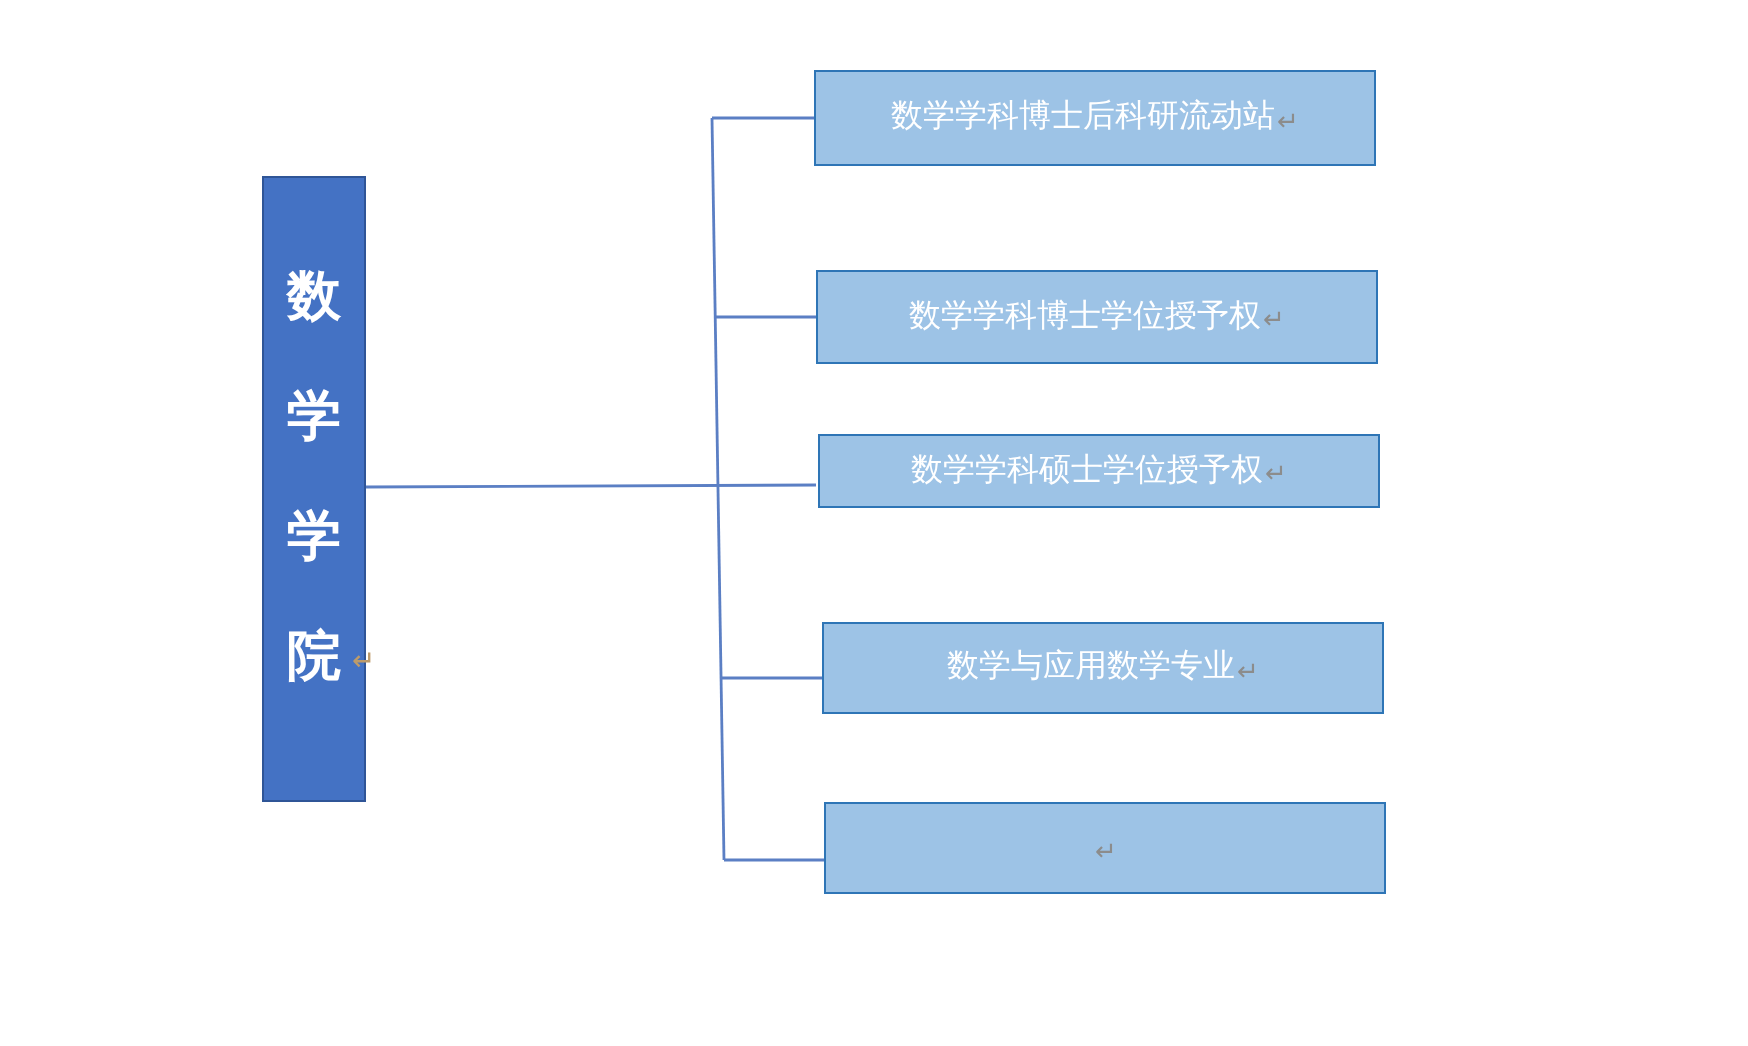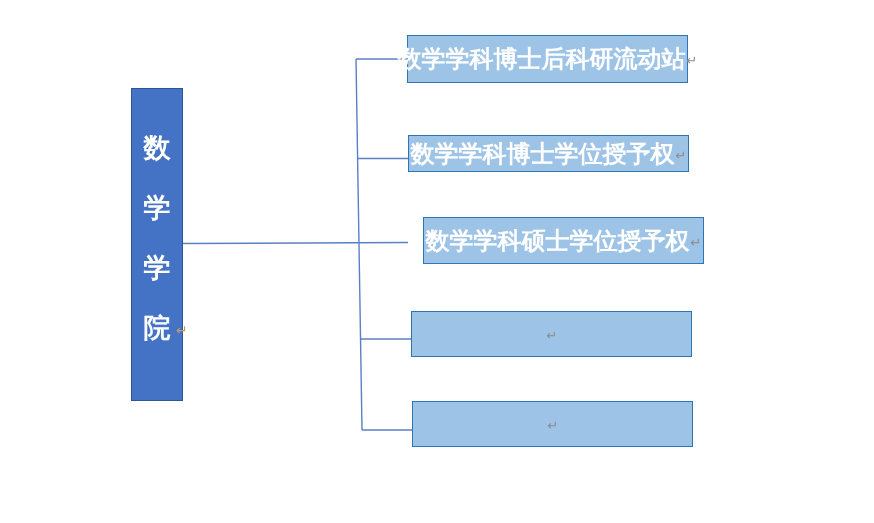--- a/index.html
+++ b/index.html
@@ -64,33 +64,33 @@
     height: 48px;
     background: var(--child_fill);
     border: 1.5px solid var(--child_border);
     z-index: 2;
     display: flex;
     align-items: center;
     justify-content: center;
   }
   .child-node .label {
     color: var(--node_text);
-    font-size: 24px;
-    font-weight: bold;
+    font-size: 16px;
+    font-weight: normal;
     line-height: 1;
     white-space: nowrap;
   }
   .child-node .ret {
     font-size: 13px;
     margin-left: 1px;
     margin-top: 3px;
   }
   .c1 { left: 407px; top: 35px;  }
-  .c2 { left: 408px; top: 135px; height: 37px; }
-  .c3 { left: 423px; top: 217px; height: 47px; }
+  .c2 { left: 408px; top: 135px; height: 47px; }
+  .c3 { left: 409px; top: 217px; height: 37px; }
   .c4 { left: 411px; top: 311px; height: 46px; }
   .c5 { left: 412px; top: 401px; height: 46px; }
 </style>
 </head>
 <body>
 
 <div class="canvas">
 
   <svg class="connectors" viewBox="0 0 874 523" xmlns="http://www.w3.org/2000/svg">
     <line x1="183" y1="243.5" x2="408" y2="242.5" stroke-width="1.4" stroke="#5B7FC4"></line>
@@ -118,20 +118,21 @@
     <span class="label">数学学科博士学位授予权</span>
     <span class="ret">↵</span>
   </div>
 
   <div class="child-node c3">
     <span class="label">数学学科硕士学位授予权</span>
     <span class="ret">↵</span>
   </div>
 
   <div class="child-node c4">
+    <span class="label">数学与应用数学专业</span>
     <span class="ret">↵</span>
   </div>
 
   <div class="child-node c5">
     <span class="ret">↵</span>
   </div>
 
 </div>
 
 </body></html>

